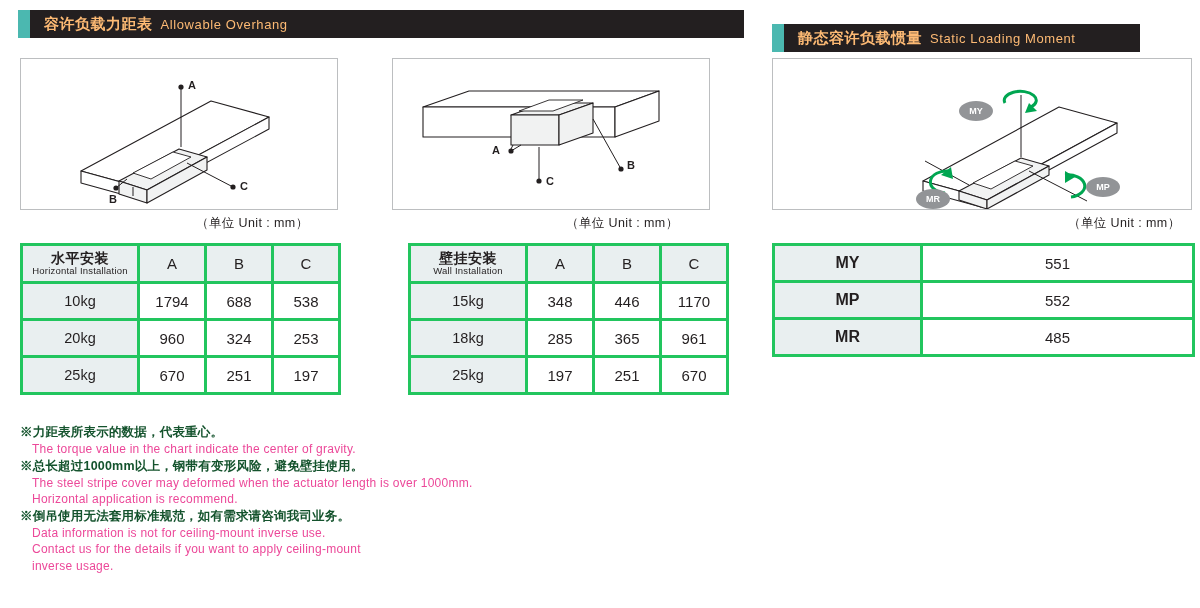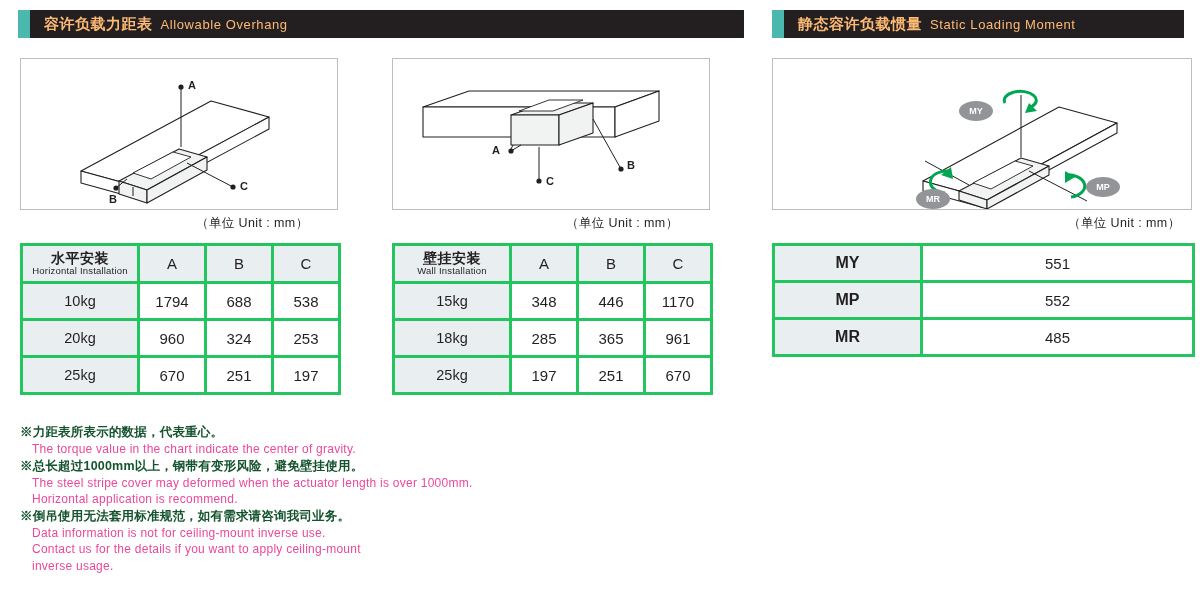--- a/index.html
+++ b/index.html
@@ -38,21 +38,21 @@
     font-weight: bold;
     letter-spacing: 0.5px;
   }
   .sec-header .en {
     font-size: 13px;
     margin-left: 8px;
     letter-spacing: 0.6px;
   }
 
   #hdr-left  { left: 18px;  top: 10px;  width: 726px; }
-  #hdr-right { left: 772px; top: 10px;  width: 412px; text-align: right; }
+  #hdr-right { left: 772px; top: 24px;  width: 368px; text-align: right; }
 
   
   .figbox {
     position: absolute;
     border: 1px solid #bcbec0;
     background: #fff;
   }
   #fig1 { left: 20px;  top: 58px; width: 318px; height: 152px; }
   #fig2 { left: 392px; top: 58px; width: 318px; height: 152px; }
   #fig3 { left: 772px; top: 58px; width: 420px; height: 152px; }
@@ -100,21 +100,21 @@
     background: #e9eff0;
     font-size: 14.5px;
   }
   table.dt .col {
     background: #e9eff0;
     font-size: 15px;
   }
   table.dt td.val { font-size: 15px; }
 
   #tbl1 { left: 20px;  top: 243px; }
-  #tbl2 { left: 392px; top: 243px; }
+  #tbl2 { left: 408px; top: 243px; }
   #tbl3 { left: 772px; top: 243px; }
 
   #tbl1 .c0 { width: 117px; height: 36px; }
   #tbl1 .c1, #tbl1 .c2, #tbl1 .c3 { width: 67px; }
   #tbl2 .c0 { width: 117px; height: 36px; }
   #tbl2 .c1, #tbl2 .c2, #tbl2 .c3 { width: 67px; }
 
   #tbl3 td { height: 37px; }
   #tbl3 .k { width: 148px; background: #e9eff0; font-size: 16px; font-weight: bold; }
   #tbl3 .v { width: 272px; font-size: 15px; }

